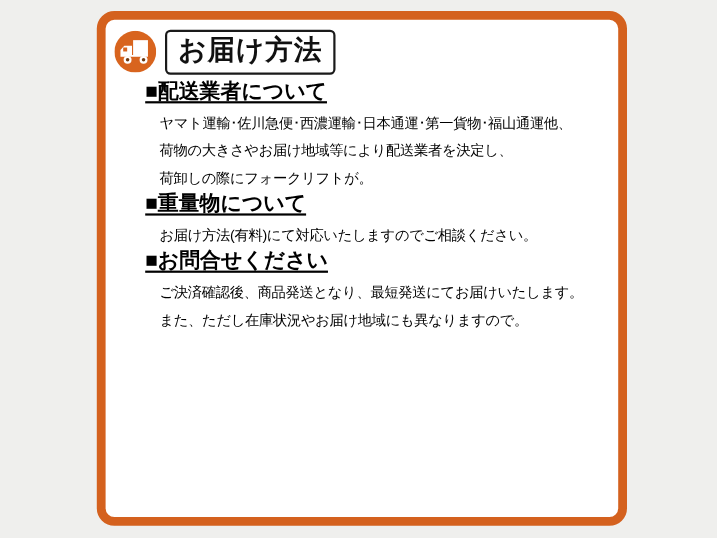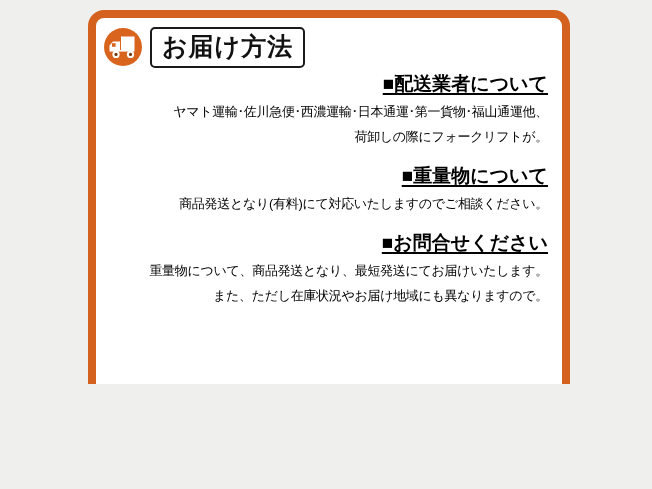--- a/index.html
+++ b/index.html
@@ -3,21 +3,21 @@
 <meta charset="utf-8">
 <style>
   html, body { margin: 0; padding: 0; }
   body {
     font-family: "Liberation Sans", sans-serif;
     background: #efefed;
   }
   .canvas {
     position: relative;
     width: 652px;
-    height: 384px;
+    height: 489px;
     background: #efefed;
     overflow: hidden;
   }
   .panel {
     position: absolute;
     left: 88px;
     top: 10px;
     width: 482px;
     height: 468px;
     box-sizing: border-box;
@@ -43,33 +43,33 @@
     font-size: 25px;
     font-weight: bold;
     color: #111111;
     letter-spacing: 1px;
     line-height: 1.3;
     white-space: nowrap;
   }
   .sections {
     padding: 0 14px 0 36px;
   }
-  .section { margin: 0; text-align: right; }
+  .section { margin: 0; }
   .section-heading {
     margin-top: 4px;
     font-size: 19px;
     font-weight: bold;
     color: #000000;
     line-height: 24px;
     text-decoration: underline;
     text-underline-offset: 3px;
     text-decoration-thickness: 2px;
     white-space: nowrap;
   }
-  .section + .section .section-heading { margin-top: 15px; }
+  .section + .section .section-heading { margin-top: 0; }
   .section-body {
     margin-top: 3px;
     margin-left: 13px;
     color: #000000;
     font-size: 13px;
     line-height: 25px;
     letter-spacing: -0.3px;
   }
   .body-line { white-space: nowrap; }
 </style>
@@ -95,34 +95,35 @@
       </span>
       <span class="title-box">お届け方法</span>
     </div>
 
     <div class="sections">
 
       <div class="section">
         <div class="section-heading">■配送業者について</div>
         <div class="section-body">
           <div class="body-line">ヤマト運輸･佐川急便･西濃運輸･日本通運･第一貨物･福山通運他、</div>
+          <div class="body-line">荷物の大きさやお届け地域等により配送業者を決定し、</div>
           <div class="body-line">荷卸しの際にフォークリフトが。</div>
         </div>
       </div>
 
       <div class="section">
         <div class="section-heading">■重量物について</div>
         <div class="section-body">
-          <div class="body-line">商品発送となり(有料)にて対応いたしますのでご相談ください。</div>
+          <div class="body-line">お届け方法(有料)にて対応いたしますのでご相談ください。</div>
         </div>
       </div>
 
       <div class="section">
         <div class="section-heading">■お問合せください</div>
         <div class="section-body">
-          <div class="body-line">重量物について、商品発送となり、最短発送にてお届けいたします。</div>
+          <div class="body-line">ご決済確認後、商品発送となり、最短発送にてお届けいたします。</div>
           <div class="body-line">また、ただし在庫状況やお届け地域にも異なりますので。</div>
         </div>
       </div>
 
     </div>
   </div>
 </div>
 
 </body></html>

